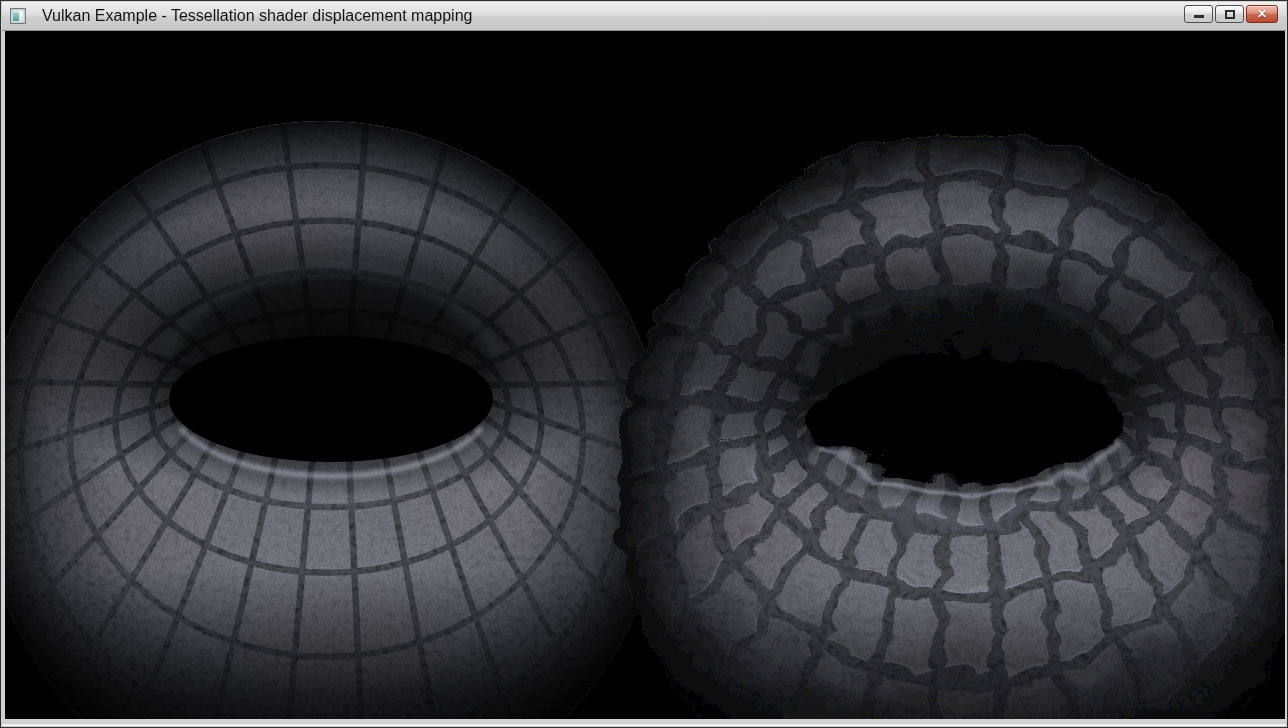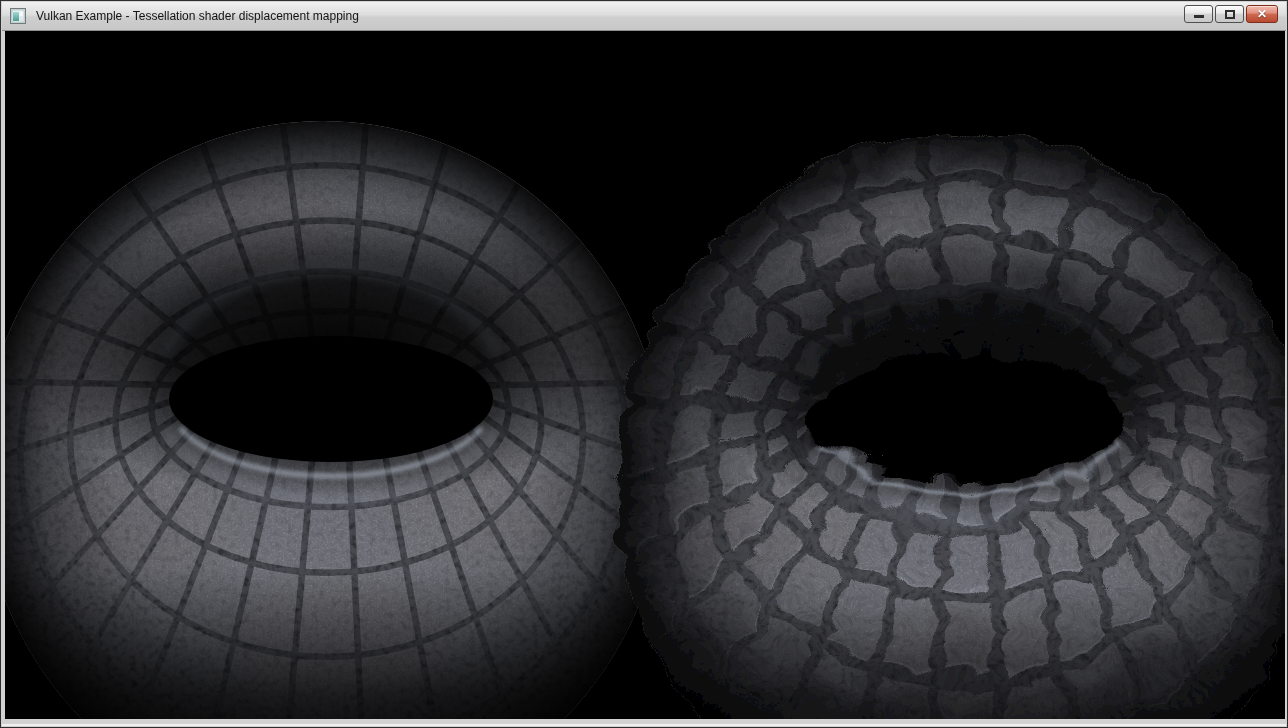--- a/index.html
+++ b/index.html
@@ -2,21 +2,21 @@
 <html><head>
 <meta charset="utf-8">
 <style>
   html,body{margin:0;padding:0;width:1288px;height:728px;overflow:hidden;background:#000;
             font-family:"Liberation Sans",sans-serif;}
   .window{position:absolute;inset:0;background:#d2d2d2;border:1px solid #2e2e2e;box-sizing:border-box;}
   .titlebar{position:absolute;left:1px;right:1px;top:1px;height:28px;
             background:linear-gradient(180deg,#f0f0f0 0%,#dddddd 45%,#cecece 55%,#c7c7c7 100%);
             border-bottom:1px solid #8f8f8f;display:flex;align-items:center;}
   .app-icon{width:16px;height:16px;margin-left:8px;flex:0 0 auto;}
-  .title-text{margin-left:10px;font-size:12px;color:#141414;white-space:nowrap;}
+  .title-text{margin-left:16px;font-size:16px;color:#141414;white-space:nowrap;}
   .controls{position:absolute;right:8px;top:3px;display:flex;}
   .cbtn{width:29px;height:18px;margin-left:2px;border:1px solid #4f4f4f;border-radius:3px;padding:0;
         background:linear-gradient(180deg,#fcfcfc 0%,#e9e9e9 45%,#d3d3d3 50%,#c9c9c9 100%);
         box-shadow:inset 0 1px 0 rgba(255,255,255,.85);
         display:flex;align-items:center;justify-content:center;cursor:default;}
   .cbtn.close{width:32px;border-color:#7e2d1c;
         background:linear-gradient(180deg,#f0bdb0 0%,#e09080 45%,#cd6a50 50%,#b84a30 100%);
         box-shadow:inset 0 1px 0 rgba(255,235,225,.7);}
   .gmin{width:10px;height:3px;background:#2e2e2e;align-self:flex-end;margin-bottom:4px;}
   .gmax{width:10px;height:9px;border:2px solid #2e2e2e;box-sizing:border-box;background:transparent;}

